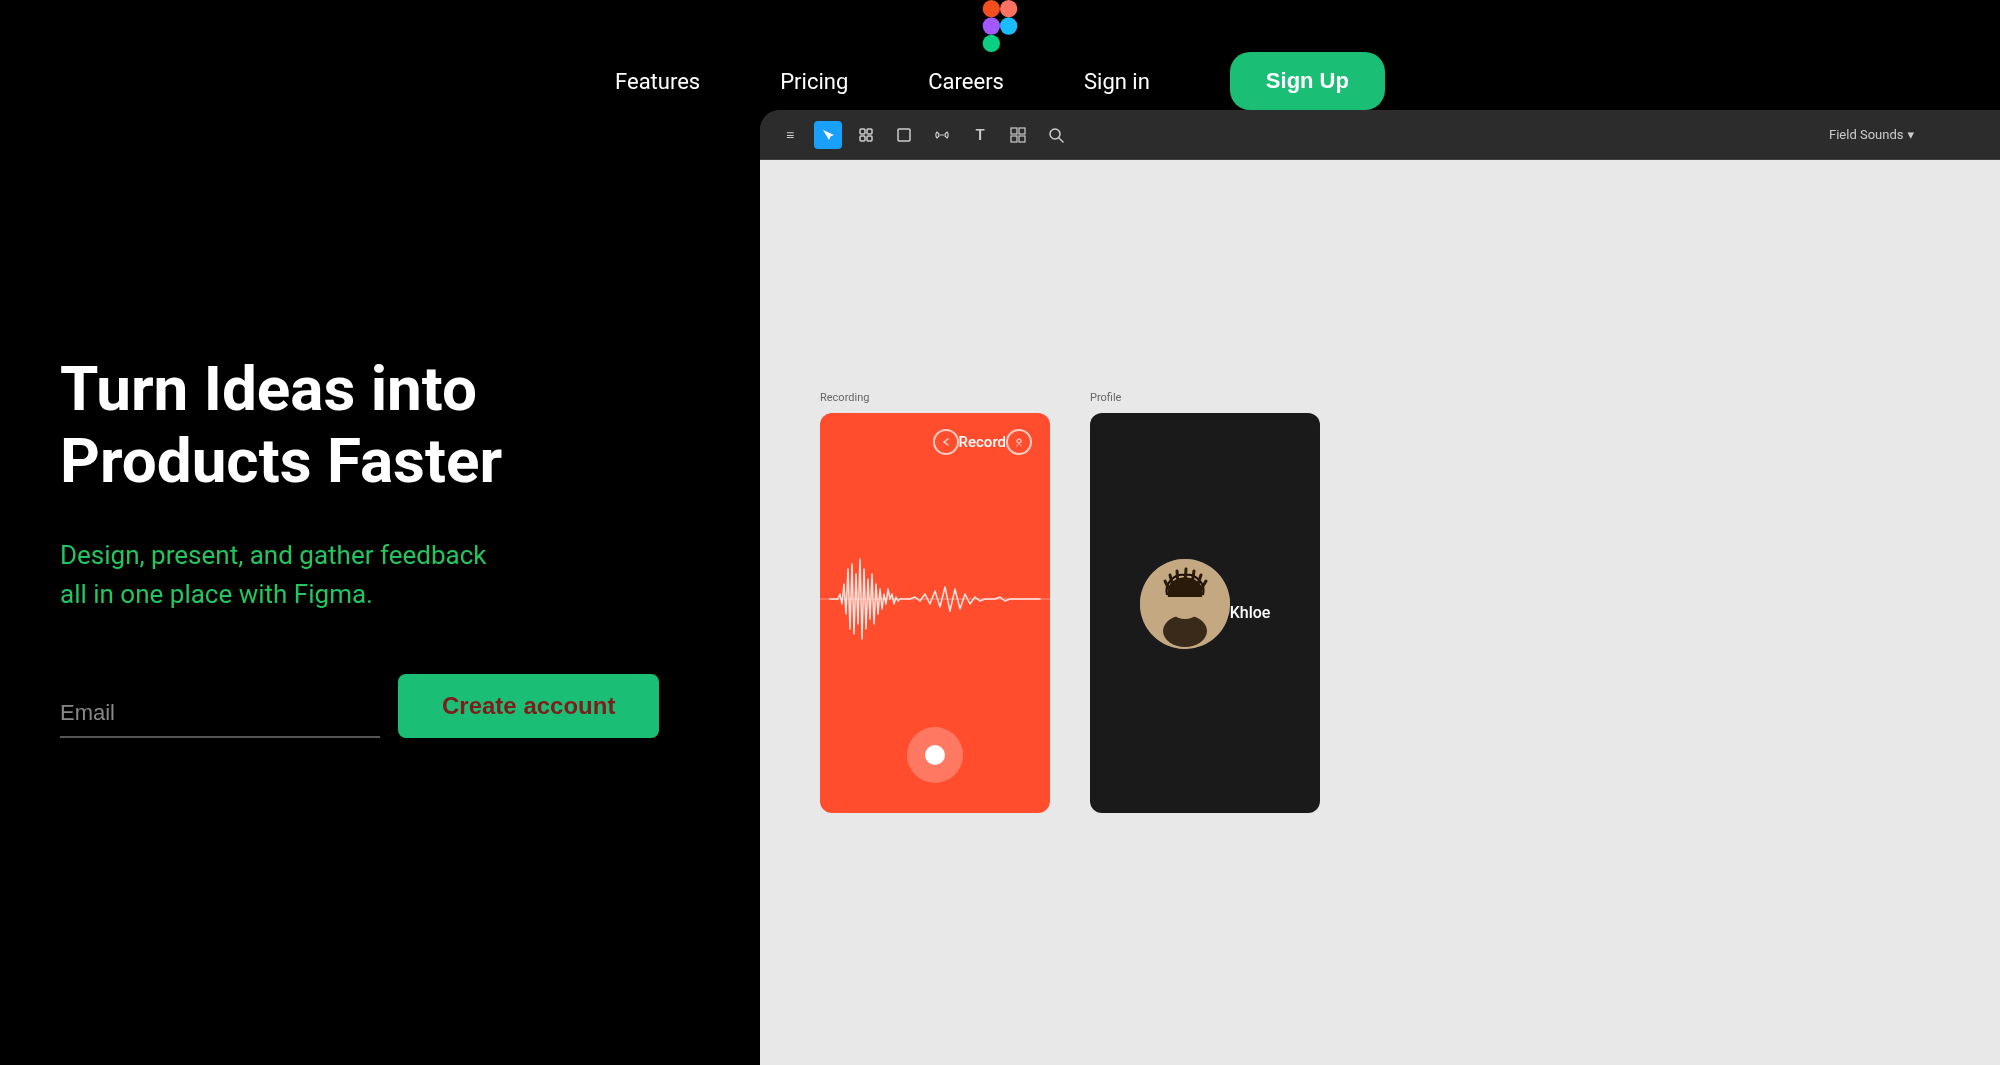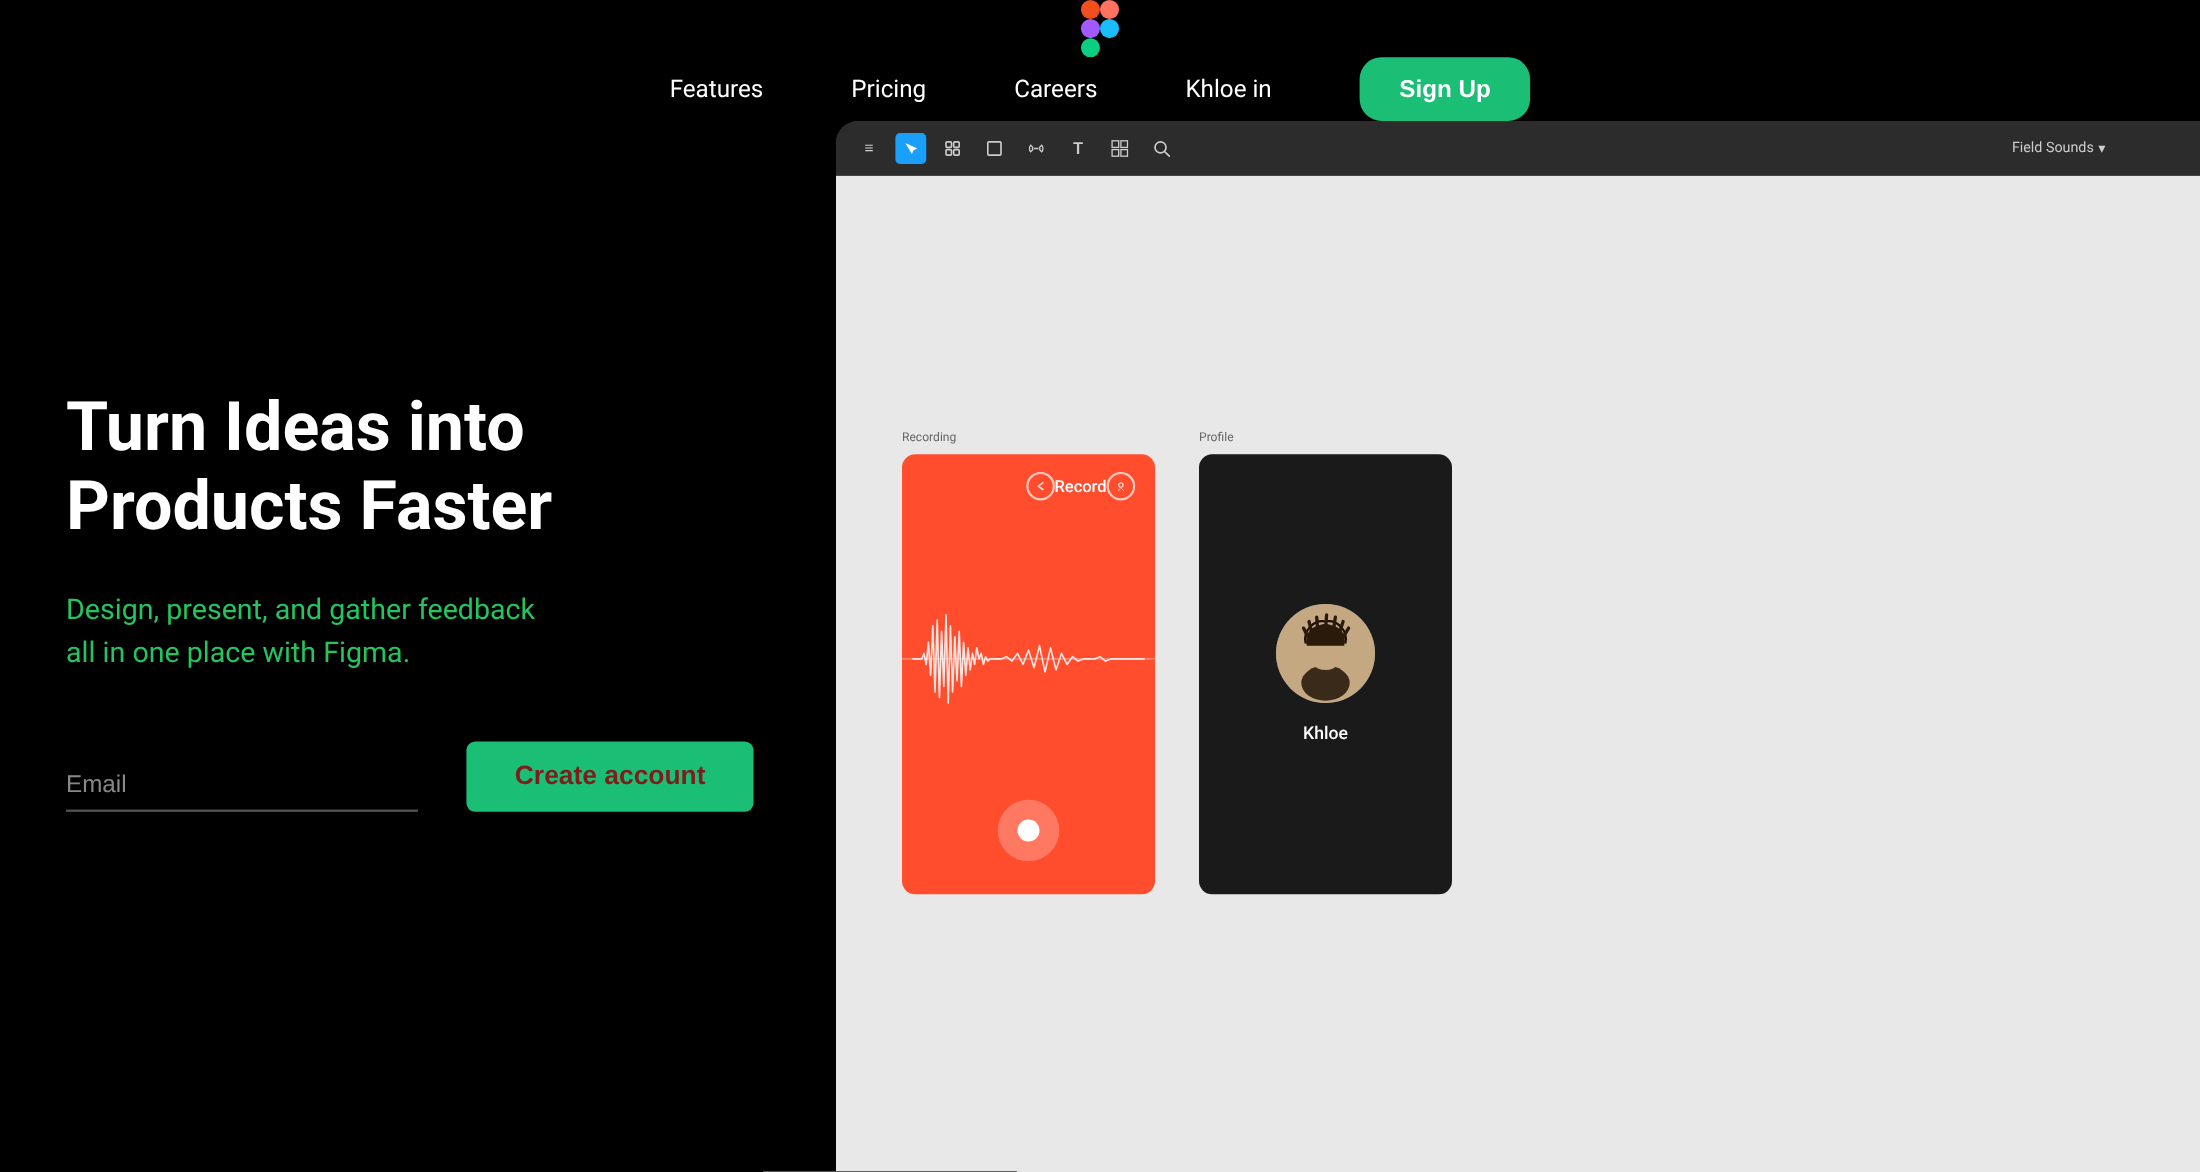--- a/index.html
+++ b/index.html
@@ -77,21 +77,21 @@
     }
     .hero-subtitle {
       color: #22c55e;
       font-size: 26px;
       line-height: 1.5;
       margin-bottom: 60px;
     }
     .email-row {
       display: flex;
       align-items: flex-end;
-      gap: 44px;
+      gap: 18px;
       margin-bottom: 24px;
     }
     .email-input-wrapper {
       display: flex;
       flex-direction: column;
     }
     .email-input {
       background: transparent;
       border: none;
       border-bottom: 2px solid #555;
@@ -264,21 +264,21 @@
     }
 
     
     .frame-profile {
       width: 230px;
       height: 400px;
       background: #1a1a1a;
       border-radius: 12px;
       position: relative;
       display: flex;
-      flex-direction: column;
+      flex-direction: row;
       align-items: center;
       justify-content: center;
       flex-shrink: 0;
     }
     .avatar-circle {
       width: 90px;
       height: 90px;
       border-radius: 50%;
       background: #888;
       overflow: hidden;
@@ -303,21 +303,21 @@
     <rect x="19" y="0" width="19" height="19" rx="9.5" fill="#FF7262"></rect>
     <rect x="0" y="19" width="19" height="19" rx="9.5" fill="#A259FF"></rect>
     <circle cx="28.5" cy="28.5" r="9.5" fill="#1ABCFE"></circle>
     <rect x="0" y="38" width="19" height="19" rx="9.5" fill="#0ACF83"></rect>
   </svg>
 
   <div class="nav-links">
     <a class="nav-link">Features</a>
     <a class="nav-link">Pricing</a>
     <a class="nav-link">Careers</a>
-    <a class="nav-link">Khloe in</a>
+    <a class="nav-link">Sign in</a>
     <button class="signup-btn">Sign Up</button>
   </div>
 </nav>
 
 <div class="main">
 
   <div class="left-panel">
     <h1 class="hero-title">
       <span>Turn Ideas into</span><br>
       <span>Products Faster</span>

